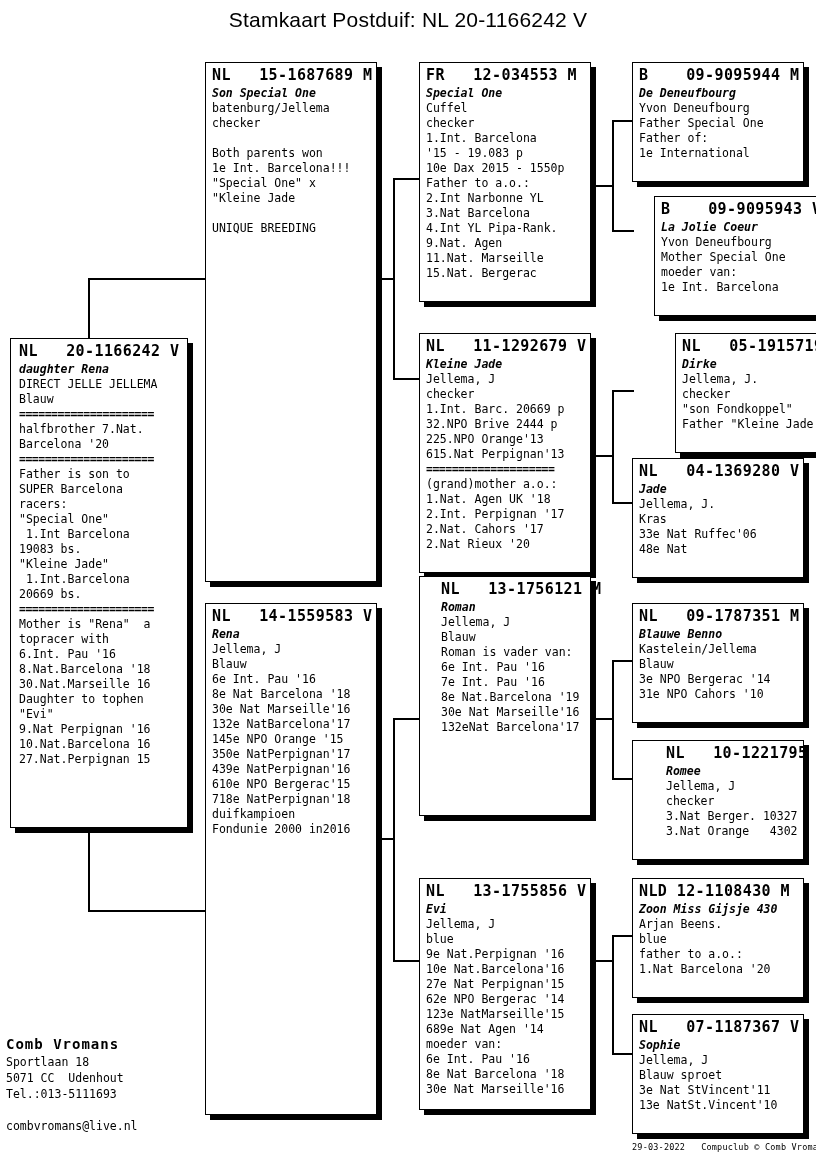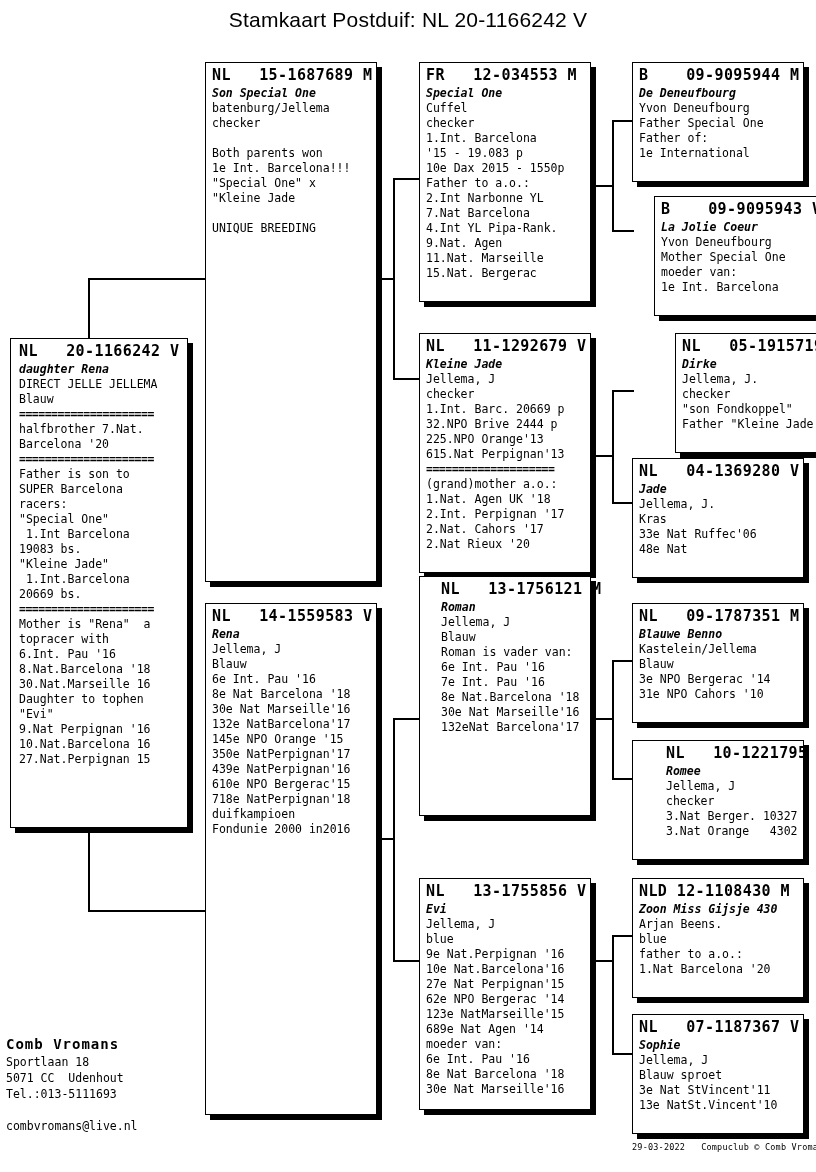--- a/index.html
+++ b/index.html
@@ -141,21 +141,21 @@
     <div class="hdr">FR   12-034553 M</div>
     <div class="nm">Special One</div>
     <div>
         <div class="ln">Cuffel</div>
         <div class="ln">checker</div>
         <div class="ln">1.Int. Barcelona</div>
         <div class="ln">'15 - 19.083 p</div>
         <div class="ln">10e Dax 2015 - 1550p</div>
         <div class="ln">Father to a.o.:</div>
         <div class="ln">2.Int Narbonne YL</div>
-        <div class="ln">7.Nat Barcelona</div>
+        <div class="ln">3.Nat Barcelona</div>
         <div class="ln">4.Int YL Pipa-Rank.</div>
         <div class="ln">9.Nat. Agen</div>
         <div class="ln">11.Nat. Marseille</div>
         <div class="ln">15.Nat. Bergerac</div>
       </div>
   </div>
 
   <div class="box" style="left:419px;top:333px;width:172px;height:240px;">
     <div class="hdr">NL   11-1292679 V</div>
     <div class="nm">Kleine Jade</div>
@@ -177,21 +177,21 @@
 
   <div class="box" style="left:419px;top:576px;width:172px;height:240px;padding-left:21px;">
     <div class="hdr">NL   13-1756121 M</div>
     <div class="nm">Roman</div>
     <div>
         <div class="ln">Jellema, J</div>
         <div class="ln">Blauw</div>
         <div class="ln">Roman is vader van:</div>
         <div class="ln">6e Int. Pau '16</div>
         <div class="ln">7e Int. Pau '16</div>
-        <div class="ln">8e Nat.Barcelona '18</div>
+        <div class="ln">8e Nat.Barcelona '19</div>
         <div class="ln">30e Nat Marseille'16</div>
         <div class="ln">132eNat Barcelona'17</div>
       </div>
   </div>
 
   <div class="box" style="left:419px;top:878px;width:172px;height:232px;">
     <div class="hdr">NL   13-1755856 V</div>
     <div class="nm">Evi</div>
     <div>
         <div class="ln">Jellema, J</div>

